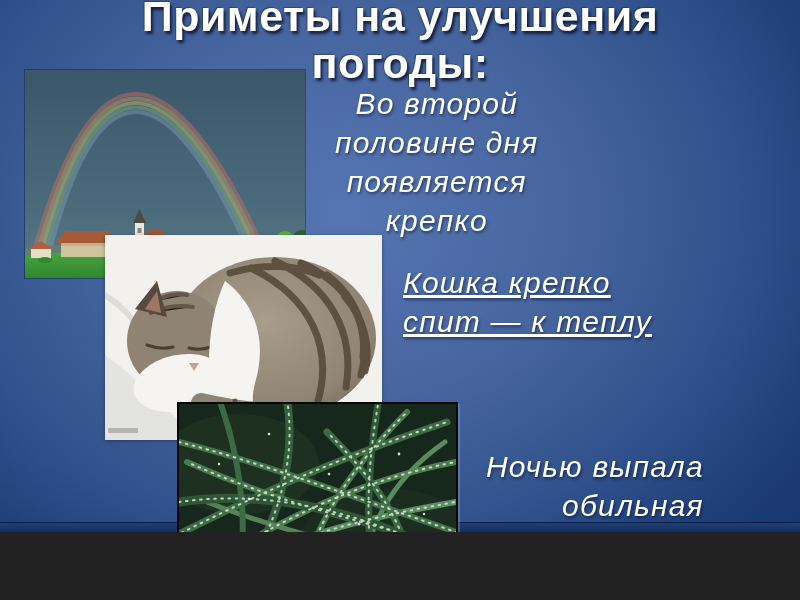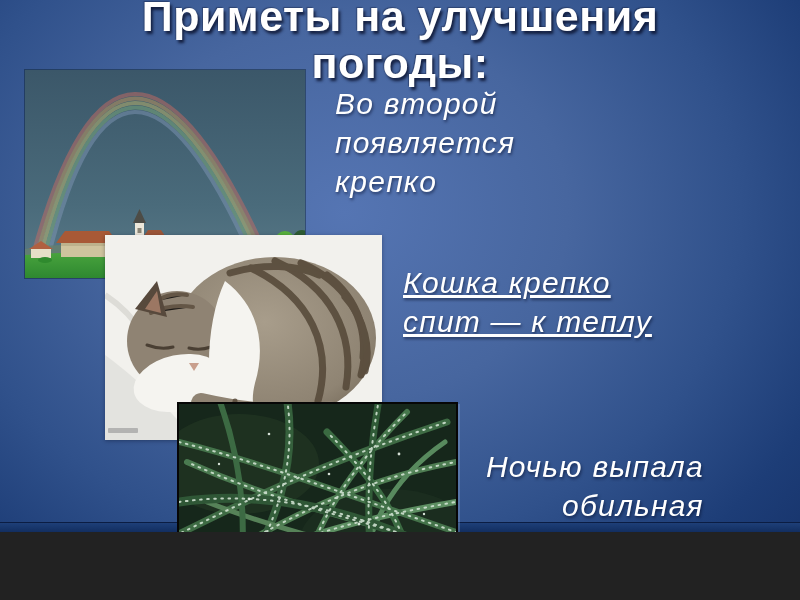--- a/index.html
+++ b/index.html
@@ -30,21 +30,21 @@
   .caption span{display:block;white-space:nowrap;}
   .photo{position:absolute;display:block;}
   .photo svg{display:block;}
   .photo-rainbow{left:25px;top:70px;width:280px;height:208px;z-index:1;
     outline:1px solid rgba(10,30,45,.45);}
   .photo-cat{left:105px;top:235px;width:277px;height:205px;z-index:2;
     box-shadow:0 1px 4px rgba(0,10,30,.35);}
   .photo-grass{left:177px;top:402px;width:281px;height:189px;z-index:3;
     border:2px solid #060606;box-sizing:border-box;
     box-shadow:2px 2px 0 rgba(170,195,225,.28);}
-  .cap-rainbow{left:335px;top:84px;}
+  .cap-rainbow{left:335px;top:84px;text-align:center;}
   .cap-cat{left:403px;top:263px;text-decoration:underline;}
   .cap-grass{left:486px;top:447px;text-align:right;}
 </style>
 </head>
 <body>
 
 <div class="slide">
 
   <div class="title">
     <span>Приметы на улучшения</span>
@@ -204,20 +204,21 @@
         <circle cx="180" cy="120" r="1.4"></circle>
           <circle cx="245" cy="110" r="1.2"></circle>
         <circle cx="40" cy="60" r="1.2"></circle>
           <circle cx="90" cy="30" r="1.3"></circle>
       </g>
     </svg>
   </div>
 
   <div class="caption cap-rainbow">
     <span>Во второй</span>
+    <span>половине дня</span>
     <span>появляется</span>
     <span>крепко</span>
   </div>
 
   <div class="caption cap-cat">
     <span>Кошка крепко</span>
     <span>спит — к теплу</span>
   </div>
 
   <div class="caption cap-grass">

